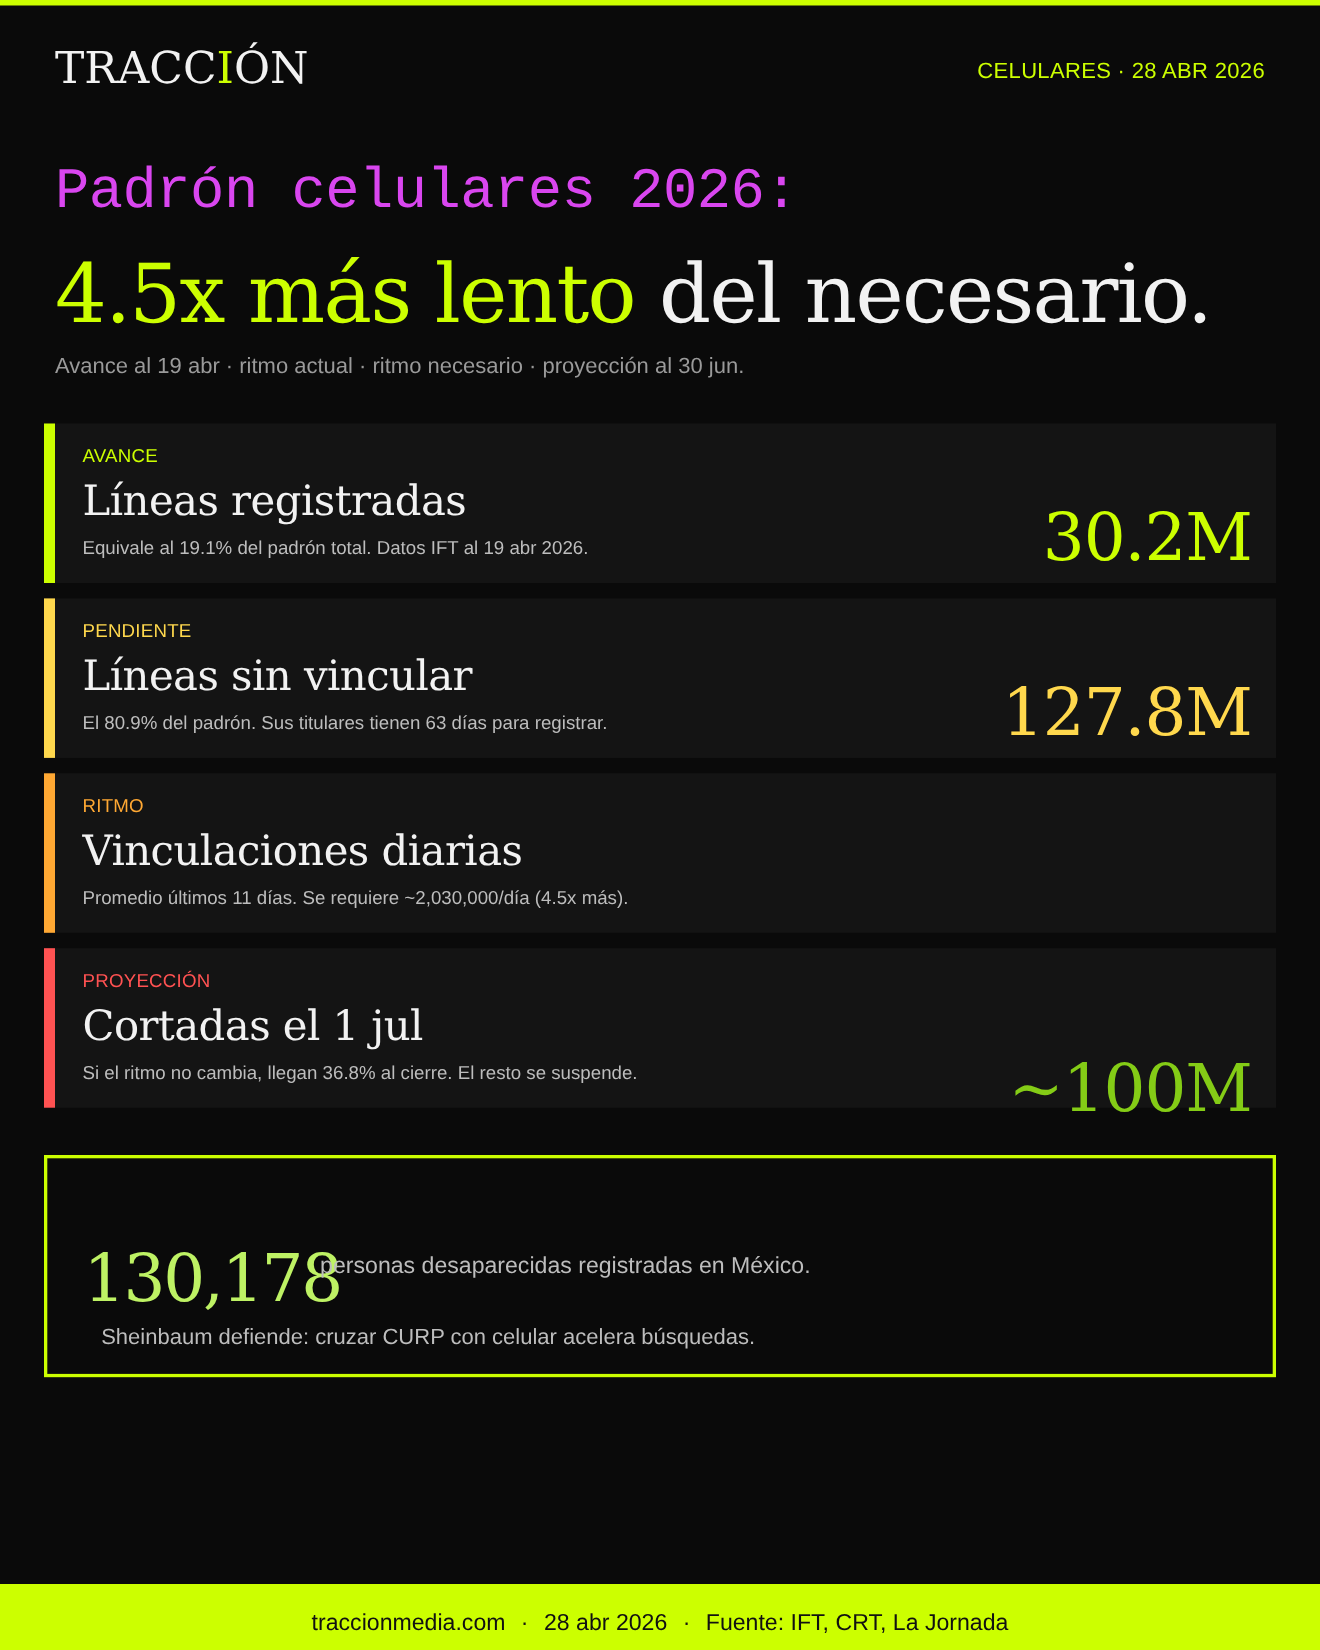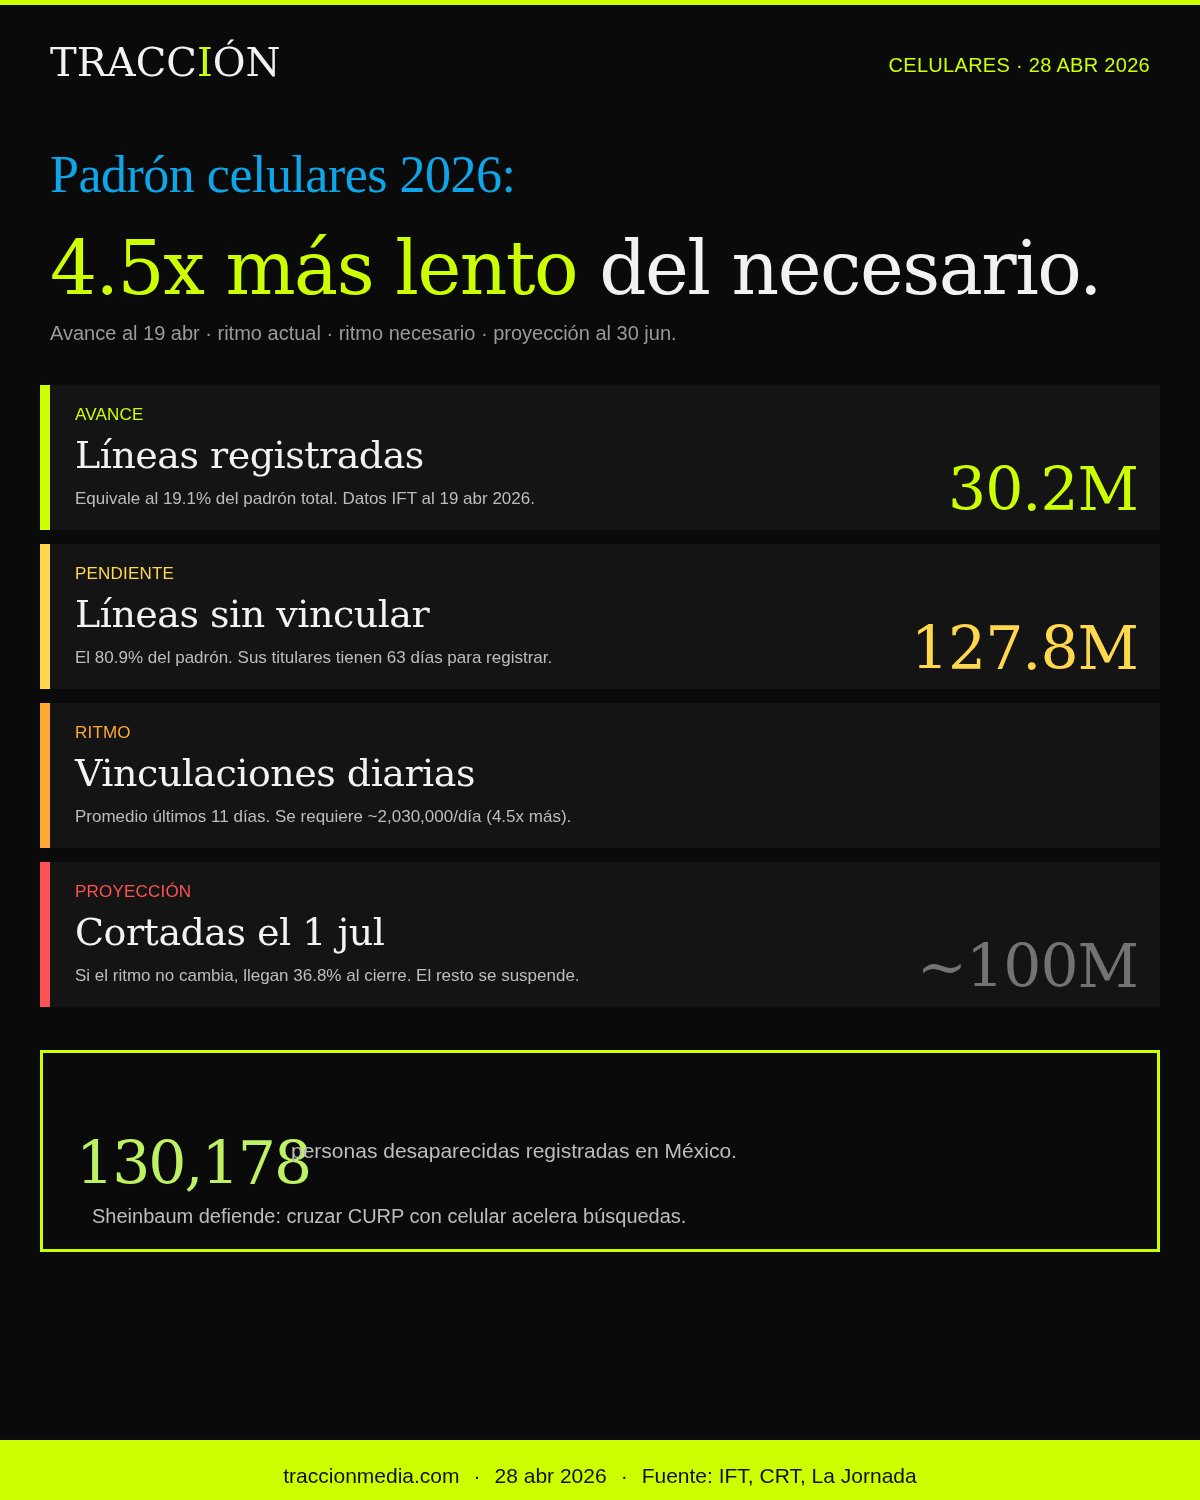--- a/index.html
+++ b/index.html
@@ -2,21 +2,21 @@
 <html><head>
   <meta charset="utf-8">
   <style>
     * { box-sizing: border-box; margin: 0; padding: 0; }
     html, body { width: 1200px; height: 1500px; background: #0a0a0a; overflow: hidden; }
     body { position: relative; font-family: "Liberation Sans", sans-serif; color: #f2f2f2; }
     .topbar { position: absolute; left: 0; top: 0; width: 1200px; height: 5px; background: #ccff00; }
     .brand { position: absolute; left: 50px; top: 42px; font-family: "DejaVu Serif", serif; font-size: 40px; letter-spacing: 0px; color: #f2f2f2; font-weight: normal; line-height: 1; }
     .brand .accent { color: #ccff00; }
     .dateline { position: absolute; right: 50px; top: 54px; font-size: 20px; color: #ccff00; letter-spacing: 0.3px; }
-    .title1 { position: absolute; left: 50px; top: 146px; font-family: Liberation Serif, serif; font-size: 52px; color: #0ea5e9; line-height: 1.1; letter-spacing: -0.5px; }
+    .title1 { position: absolute; left: 50px; top: 146px; font-family: Liberation Mono, monospace; font-size: 52px; color: #d946ef; line-height: 1.1; letter-spacing: -0.5px; }
     .title2 { position: absolute; left: 50px; top: 228px; font-family: "DejaVu Serif", serif; font-size: 74px; color: #f2f2f2; line-height: 1.1; letter-spacing: -1.5px; white-space: nowrap; }
     .title2 .hl { color: #ccff00; margin-top: 20px; }
     .subtitle { position: absolute; left: 50px; top: 322px; font-size: 20px; color: #9a9a9a; }
     .cards { position: absolute; left: 40px; top: 385px; width: 1120px; }
     .card { position: relative; height: 145px; background: #141414; margin-bottom: 14px; border-left: 10px solid #ccff00; }
     .card .label { position: absolute; left: 25px; top: 20px; font-size: 17px; letter-spacing: 0.2px; }
     .card .head { position: absolute; left: 25px; top: 48px; font-family: "DejaVu Serif", serif; font-size: 38px; color: #f2f2f2; letter-spacing: -0.5px; white-space: nowrap; }
     .card .desc { position: absolute; left: 25px; top: 104px; font-size: 17px; color: #bdbdbd; }
     .card .value { position: absolute; right: 22px; top: 74px; font-family: "DejaVu Serif", serif; font-size: 60px; letter-spacing: -1px; line-height: 1; white-space: nowrap; }
     .arg { position: absolute; left: 40px; top: 1050px; width: 1120px; height: 202px; border: 3px solid #ccff00; }
@@ -56,21 +56,21 @@
   </div>
   <div class="card" style="border-left-color:#ffa833;">
     <div class="label" style="color:#ffa833;">RITMO</div>
     <div class="head">Vinculaciones diarias</div>
     <div class="desc">Promedio últimos 11 días. Se requiere ~2,030,000/día (4.5x más).</div>
   </div>
   <div class="card" style="border-left-color:#ff5252;">
     <div class="label" style="color:#ff5252;">PROYECCIÓN</div>
     <div class="head">Cortadas el 1 jul</div>
     <div class="desc">Si el ritmo no cambia, llegan 36.8% al cierre. El resto se suspende.</div>
-    <div class="value" style="color:#737373;">~100M</div>
+    <div class="value" style="color:#84cc16;margin-top:24px;">~100M</div>
   </div>
 </div>
 
 <div class="arg">
   <div class="big">130,178</div>
   <div class="side">personas desaparecidas registradas en México.</div>
   <div class="note">Sheinbaum defiende: cruzar CURP con celular acelera búsquedas.</div>
 </div>
 
 <div class="footer">

